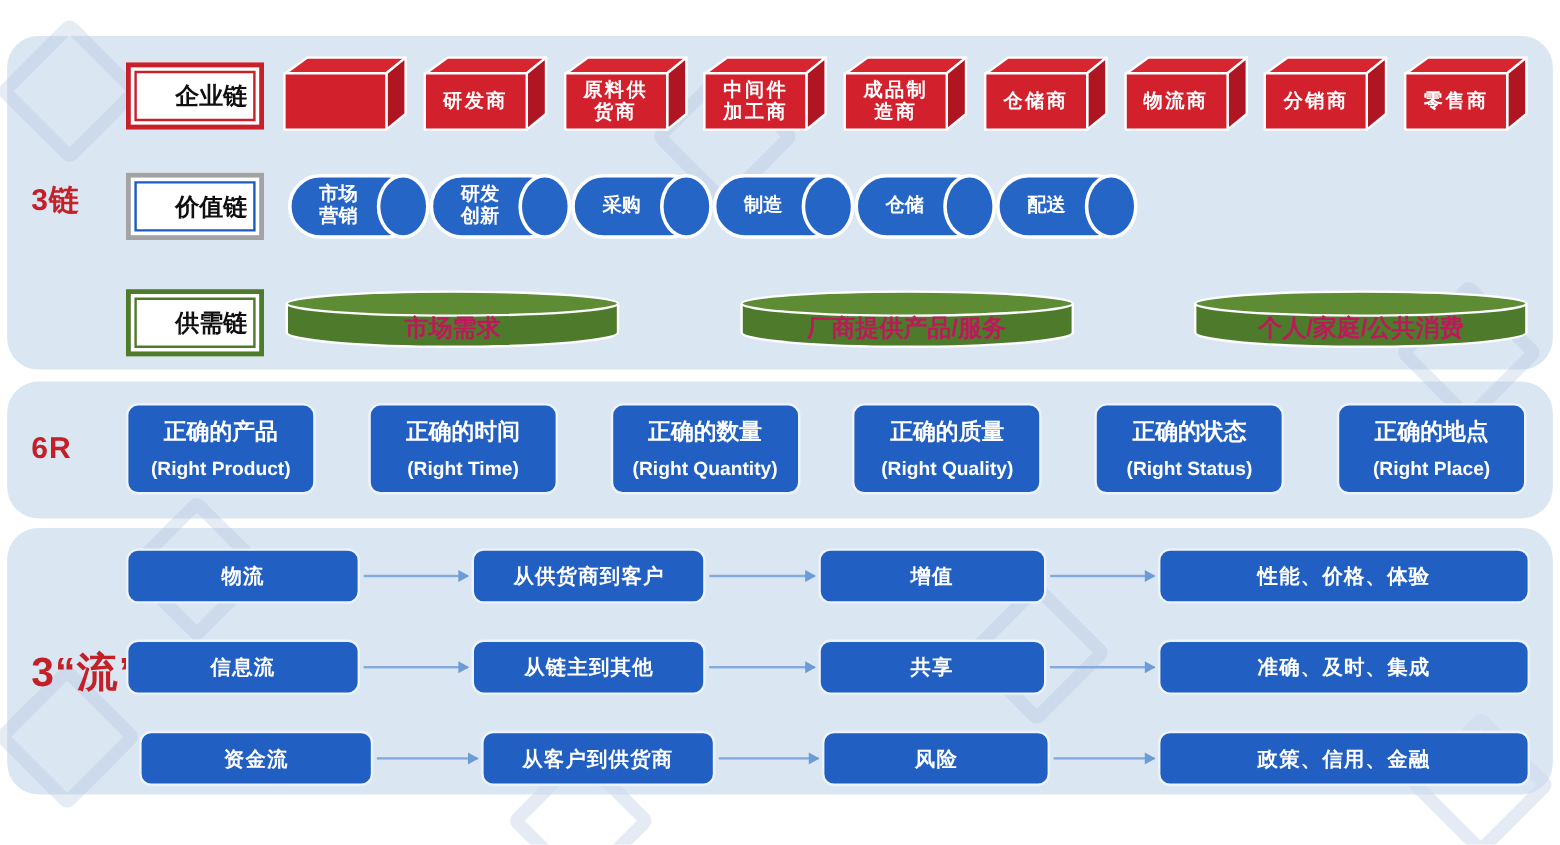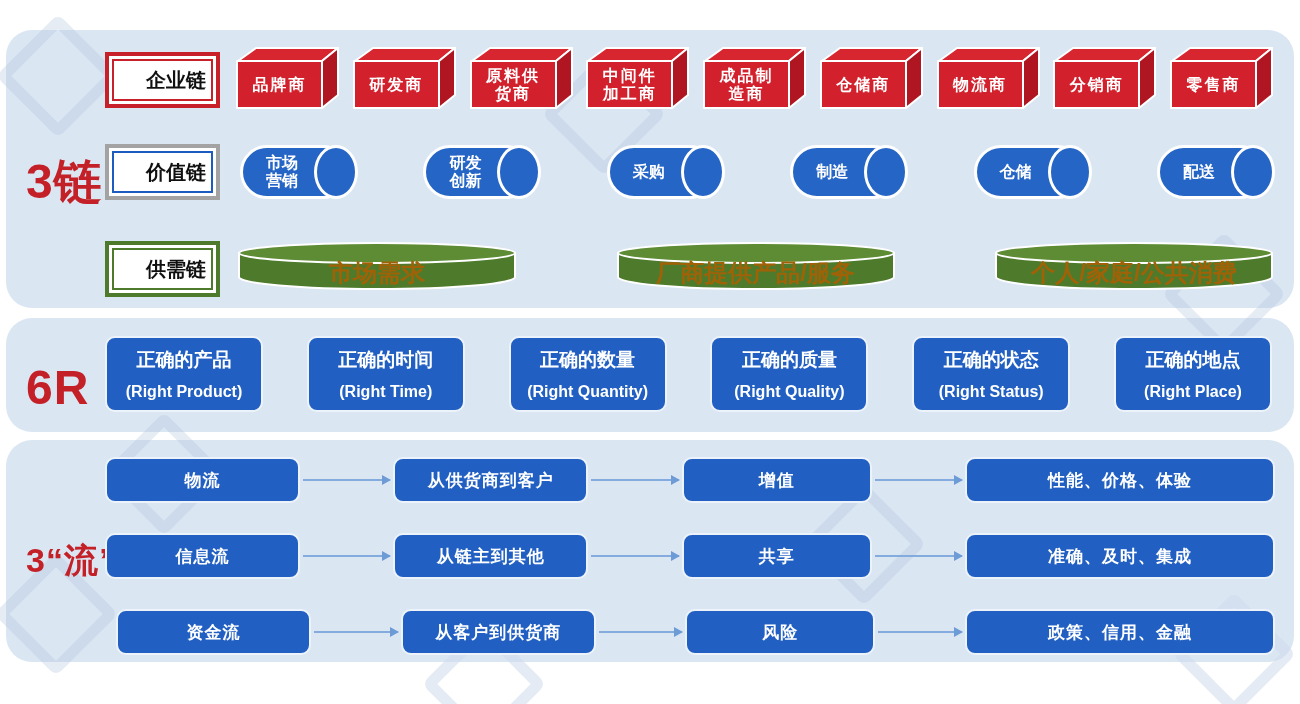--- a/index.html
+++ b/index.html
@@ -13,57 +13,57 @@
   .p2 { top:318px; height:114px; }
   .p3 { top:440px; height:222px; }
   .panel > * { position:absolute; z-index:2; }
 
   
   .wm { position:absolute; width:88px; height:88px; border:11px solid rgba(168,192,220,.30);
         border-radius:8px; transform:rotate(45deg); z-index:1; }
   .wm.light { border-color: rgba(205,218,235,.55); }
 
   
-  .sec-label { color:#c32027; font-weight:800; font-size:48px; left:20px; letter-spacing:1px; }
+  .sec-label { color:#c32027; font-weight:800; font-size:25px; left:20px; letter-spacing:1px; }
   .p1 .sec-label { top:120px; }
   .p2 .sec-label { top:42px; }
   .p3 .sec-label { top:98px; font-size:34px; }
 
   
   .chain-label { left:99px; width:115px; height:56px; background:#fff; display:flex;
                  align-items:center; justify-content:center; font-size:20px; font-weight:800; color:#101010;padding-left:27px; }
   .cl-red   { top:22px;  border:4px solid #c8202b; box-shadow: inset 0 0 0 3px #fff, inset 0 0 0 5px #c8202b; }
   .cl-blue  { top:114px; border:4px solid #a3a3a3; box-shadow: inset 0 0 0 3px #fff, inset 0 0 0 5px #1d5cbf; }
   .cl-green { top:211px; border:4px solid #4e7a2c; box-shadow: inset 0 0 0 3px #fff, inset 0 0 0 5px #4e7a2c; font-family: Liberation Mono, monospace; }
 
   
   .rowA { left:229px; right:19px; top:16px; height:64px; display:flex; justify-content:space-between; }
   .box3d { position:relative; width:106px; height:64px; }
   .box3d svg { position:absolute; inset:0; width:100%; height:100%; }
   .box3d .lbl { position:absolute; left:2px; top:15px; width:85px; height:47px; display:flex;
                 align-items:center; justify-content:center; color:#fff; font-weight:700; font-size:16px;
                 line-height:1.1; text-align:center; white-space:pre-line; letter-spacing:2px; }
 
   
-  .rowB { left:234px; right:19px; top:115px; height:54px; display:flex; justify-content:space-between; }
+  .rowB { left:234px; right:19px; top:115px; height:54px; display:flex; justify-content:flex-start; }
   .cyl { position:relative; width:118px; height:54px; }
   .cyl .body { position:absolute; left:0; right:8px; top:0; bottom:0; background:#2565c6;
                border:3px solid #fff; border-radius:27px; }
   .cyl .cap  { position:absolute; right:0; top:0; width:44px; height:54px; background:#2565c6;
                border:3px solid #fff; border-radius:50%; }
   .cyl .lbl  { position:absolute; left:4px; right:38px; top:0; bottom:0; display:flex; align-items:center;
                justify-content:center; color:#fff; font-weight:700; font-size:16px; line-height:1.1;
                text-align:center; white-space:pre-line; }
 
   
   .rowC { left:231px; right:20px; top:210px; height:52px; display:flex; justify-content:space-between; }
   .disk { position:relative; width:280px; height:52px; }
   .disk svg { position:absolute; inset:0; width:100%; height:100%; }
   .disk .lbl { position:absolute; left:0; right:0; top:14px; bottom:0; display:flex; align-items:center;
-               justify-content:center; color:#a16207; font-weight:700; font-size:24px; }
+               justify-content:center; color:#be185d; font-weight:700; font-size:20px; }
 
   
   .rowR { left:99px; right:22px; top:18px; height:76px; display:flex; justify-content:space-between; }
   .rbox { width:158px; height:76px; background:#2160c2; border:2px solid #edf3fa; border-radius:10px;
           color:#fff; display:flex; flex-direction:column; align-items:center; justify-content:center; gap:10px; }
   .rbox .cn { font-size:19px; font-weight:700; }
   .rbox .en { font-size:16px; font-weight:700; }
 
   
   .flow-row { left:99px; right:19px; height:46px; display:flex; align-items:center; }
@@ -94,21 +94,20 @@
     <div class="sec-label">3链</div>
 
     <div class="chain-label cl-red">企业链</div>
     <div class="rowA">
       <div class="box3d">
         <svg viewBox="0 0 106 64">
           <polygon points="3,15 87,15 103,2 21,2" stroke="#fff" stroke-width="2" stroke-linejoin="round" fill="#d7262f"></polygon>
           <polygon points="87,15 103,2 103,49 87,62" stroke="#fff" stroke-width="2" stroke-linejoin="round" fill="#b01622"></polygon>
           <polygon points="2,15 87,15 87,62 2,62" stroke="#fff" stroke-width="2" stroke-linejoin="round" fill="#d2202c"></polygon>
         </svg>
-        <span class="lbl">品牌商</span>
       </div>
       <div class="box3d">
         <svg viewBox="0 0 106 64">
           <polygon points="3,15 87,15 103,2 21,2" stroke="#fff" stroke-width="2" stroke-linejoin="round" fill="#d7262f"></polygon>
           <polygon points="87,15 103,2 103,49 87,62" stroke="#fff" stroke-width="2" stroke-linejoin="round" fill="#b01622"></polygon>
           <polygon points="2,15 87,15 87,62 2,62" stroke="#fff" stroke-width="2" stroke-linejoin="round" fill="#d2202c"></polygon>
         </svg>
         <span class="lbl">研发商</span>
       </div>
       <div class="box3d">

